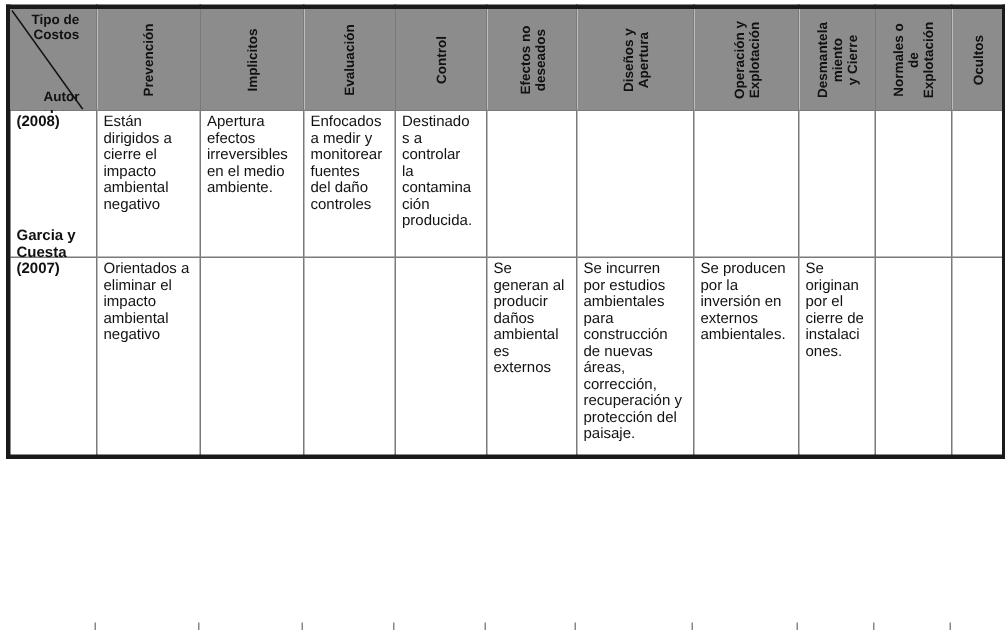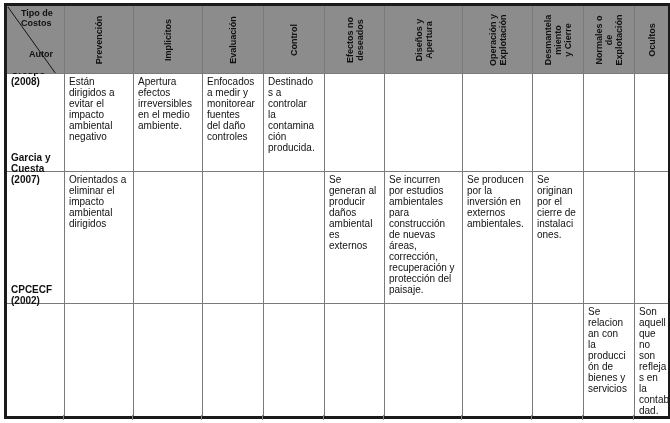--- a/index.html
+++ b/index.html
@@ -10,22 +10,22 @@
          border-top: 3px solid #1a1a1a; border-left: 3px solid #1a1a1a;
          border-bottom: 3px solid #1a1a1a; border-right: 3px solid #1a1a1a; }
   table.costs td, table.costs th { border: 1px solid #7a7a7a; vertical-align: top;
          padding: 2px 3px 0 4px; font-size: 10px; line-height: 11px; color: #111; }
   table.costs th { background: #8c8c8c; height: 67px; padding: 0; position: relative;
          font-weight: bold; font-size: 9px; color: #111; }
   th .vtext { position: absolute; left: 50%; top: 50%;
          transform: translate(-50%, -50%) rotate(-90deg);
          white-space: pre; text-align: center; line-height: 10px; }
   th.corner { overflow: hidden; }
-  .corner-top { position: absolute; top: 2px; left: 14px; line-height: 10px; text-align: left; }
-  .corner-bottom { position: absolute; bottom: 13px; left: 22px; }
+  .corner-top { position: absolute; top: 2px; left: 14px; line-height: 10px; text-align: right; }
+  .corner-bottom { position: absolute; bottom: 3px; left: 22px; }
   .corner-line { position: absolute; left: 0; top: 0; width: 100%; height: 100%; }
   td.author { font-weight: bold; vertical-align: middle; padding-top: 0; }
   td.author span { display: block; margin-top: -22px; }
   tr.r1 td { height: 95px; }
   tr.r2 td { height: 129px; }
   tr.r3 td { height: 100px; }
   .cell { white-space: pre-line; }
   .ticks { position: absolute; left: 4px; top: 415px; width: 667px; height: 8px; }
   .tick { position: absolute; top: 0; width: 1px; height: 5px; background: #888; }
 </style>
@@ -97,21 +97,21 @@
   </tr>
 
   <tr class="r1">
     <td class="author">
             <span class="cell">Ripio y
 Crespo
 (2008)</span>
           </td>
     <td class="cell">Están
 dirigidos a
-evitar el
+cierre el
 impacto
 ambiental
 negativo</td>
     <td class="cell">Apertura
 efectos
 irreversibles
 en el medio
 ambiente.</td>
     <td class="cell">Enfocados
 a medir y
@@ -137,21 +137,21 @@
   <tr class="r2">
     <td class="author">
             <span class="cell">Garcia y
 Cuesta
 (2007)</span>
           </td>
     <td class="cell">Orientados a
 eliminar el
 impacto
 ambiental
-dirigidos</td>
+negativo</td>
     <td class="cell"></td>
     <td class="cell"></td>
     <td class="cell"></td>
     <td class="cell">Se
 generan al
 producir
 daños
 ambiental
 es
 externos</td>
@@ -174,50 +174,20 @@
     <td class="cell">Se
 originan
 por el
 cierre de
 instalaci
 ones.</td>
     <td class="cell"></td>
     <td class="cell"></td>
   </tr>
 
-  <tr class="r3">
-    <td class="author">
-            <span class="cell">CPCECF
-(2002)</span>
-          </td>
-    <td class="cell"></td>
-    <td class="cell"></td>
-    <td class="cell"></td>
-    <td class="cell"></td>
-    <td class="cell"></td>
-    <td class="cell"></td>
-    <td class="cell"></td>
-    <td class="cell"></td>
-    <td class="cell">Se
-relacion
-an con
-la
-producci
-ón de
-bienes y
-servicios</td>
-    <td class="cell" style="overflow:hidden;white-space:pre-line;">Son
-aquell
-que no
-son
-refleja
-s en la
-contab
-dad.</td>
-  </tr>
 </tbody>
     </table>
 </div>
 
 <div class="ticks">
   <div class="tick" style="left:59px"></div>
   <div class="tick" style="left:128px"></div>
   <div class="tick" style="left:197px"></div>
   <div class="tick" style="left:258px"></div>
   <div class="tick" style="left:319px"></div>

